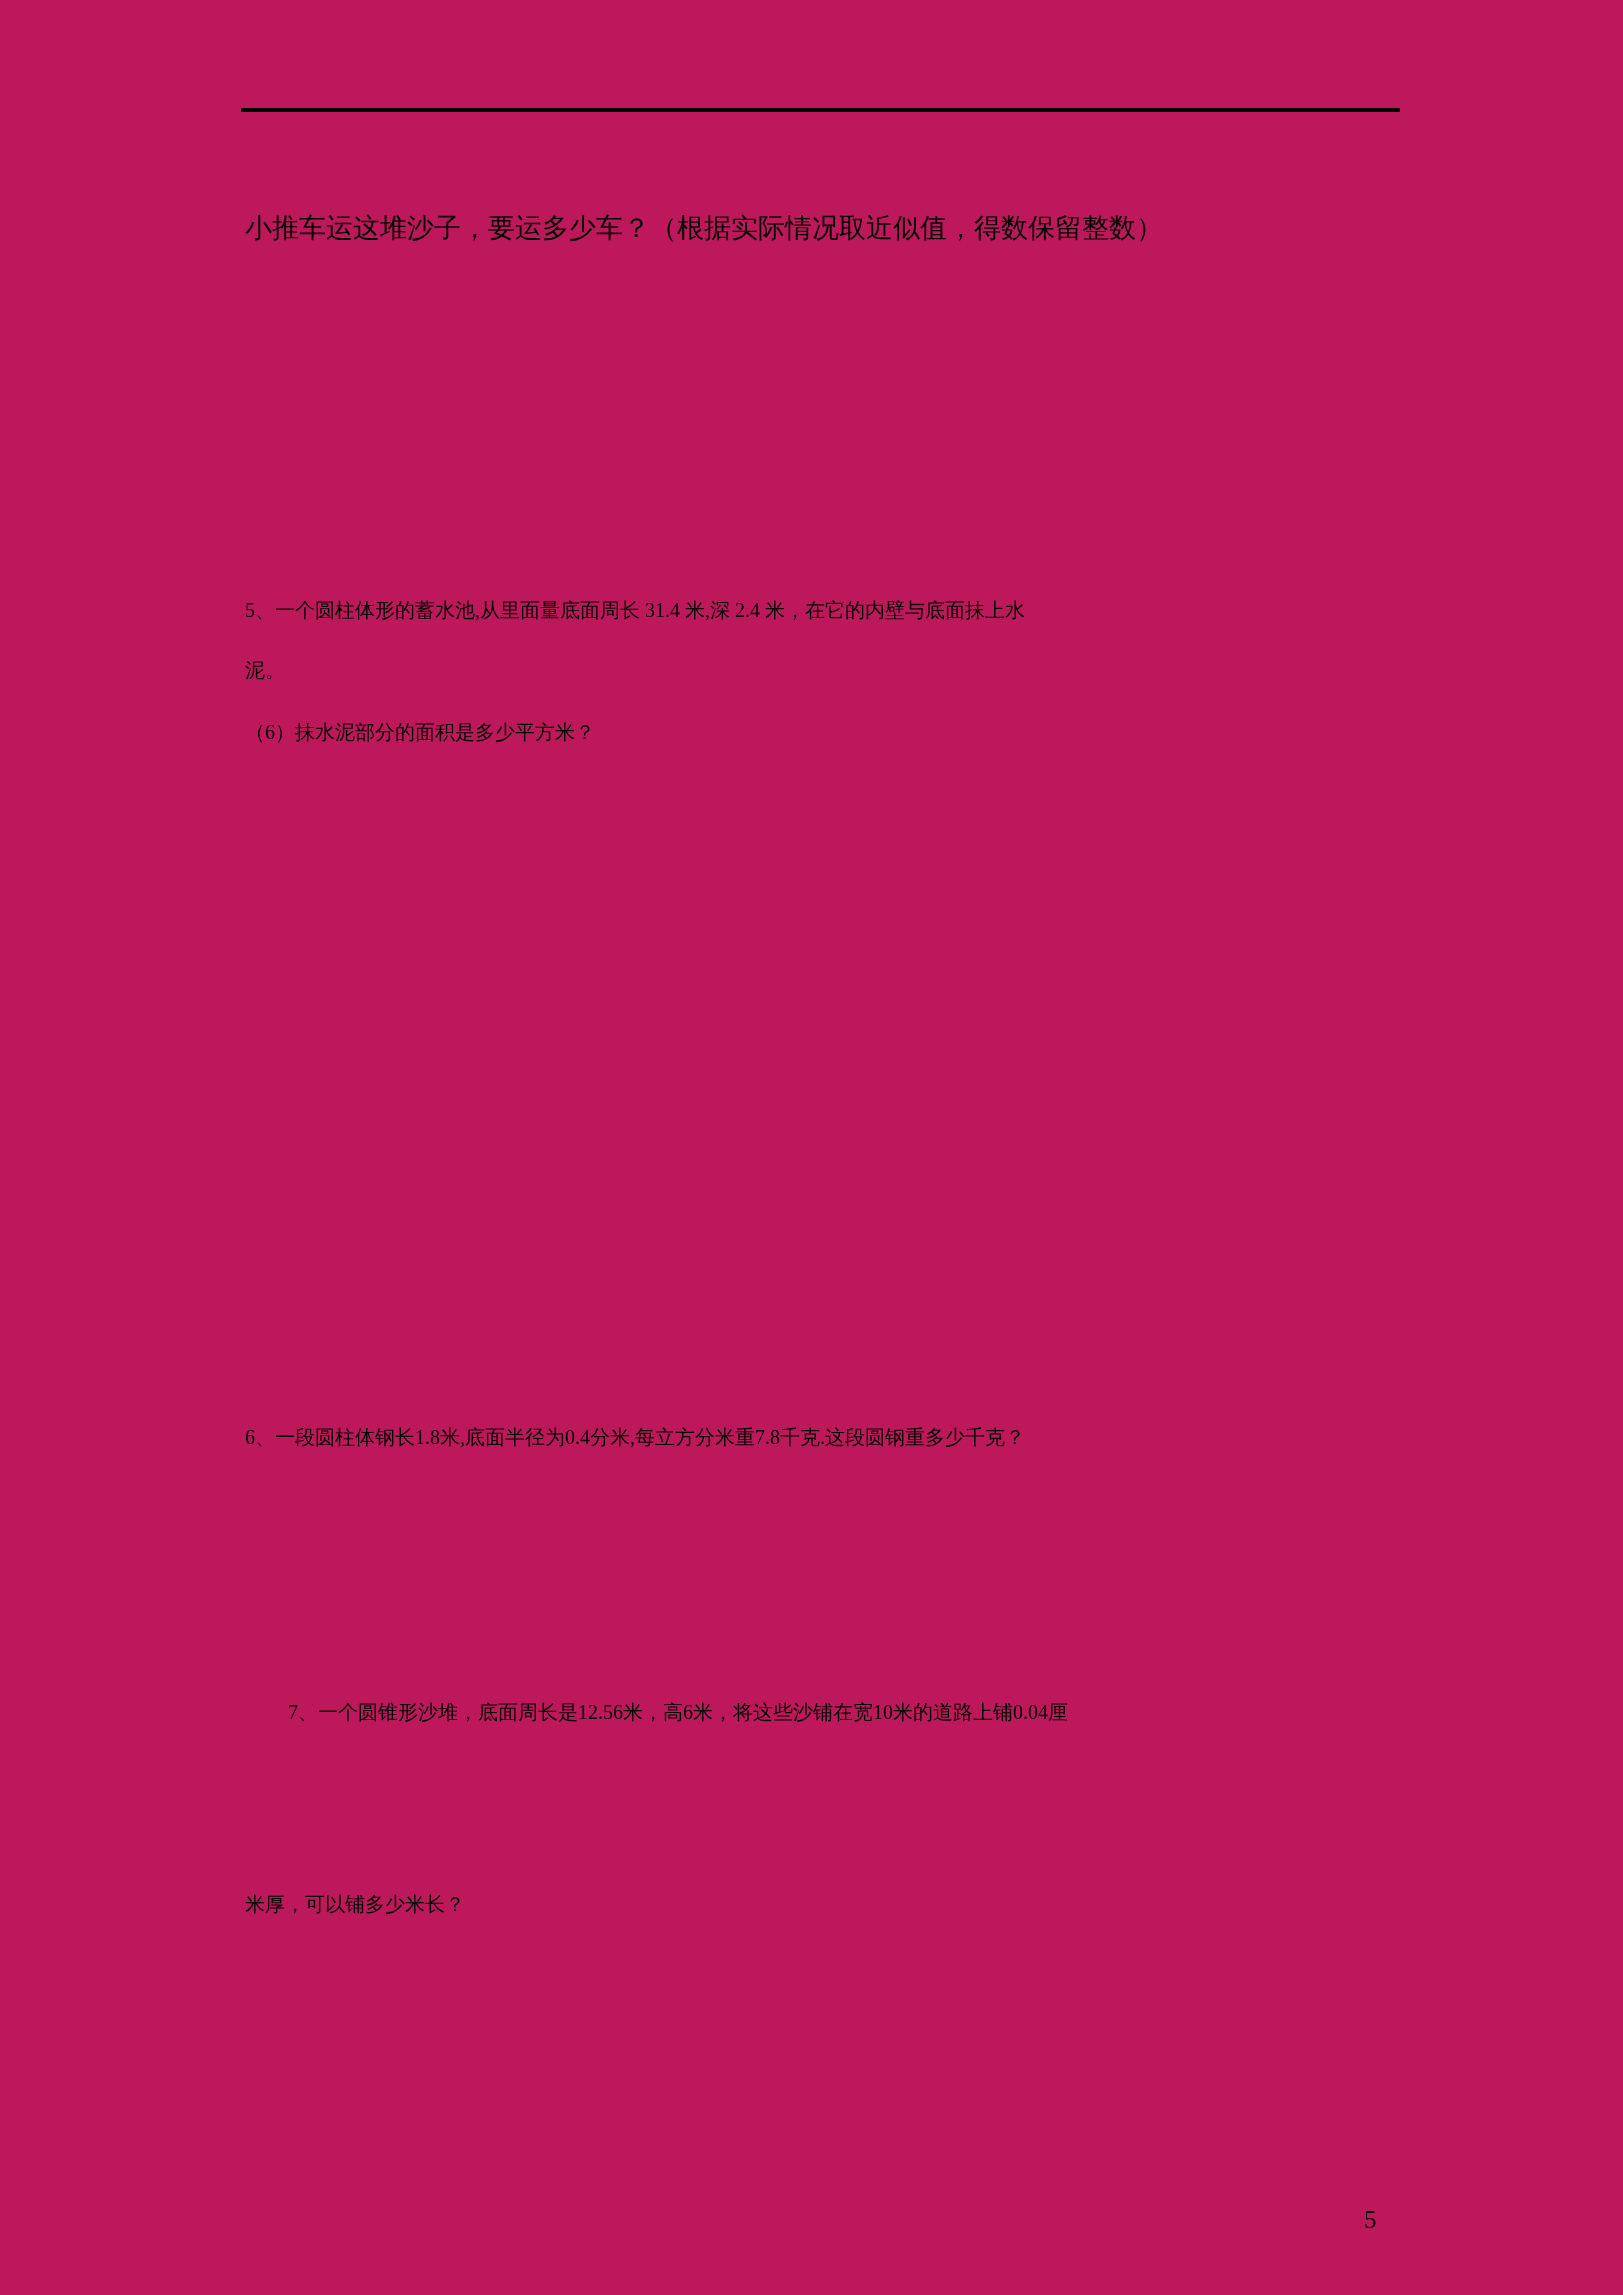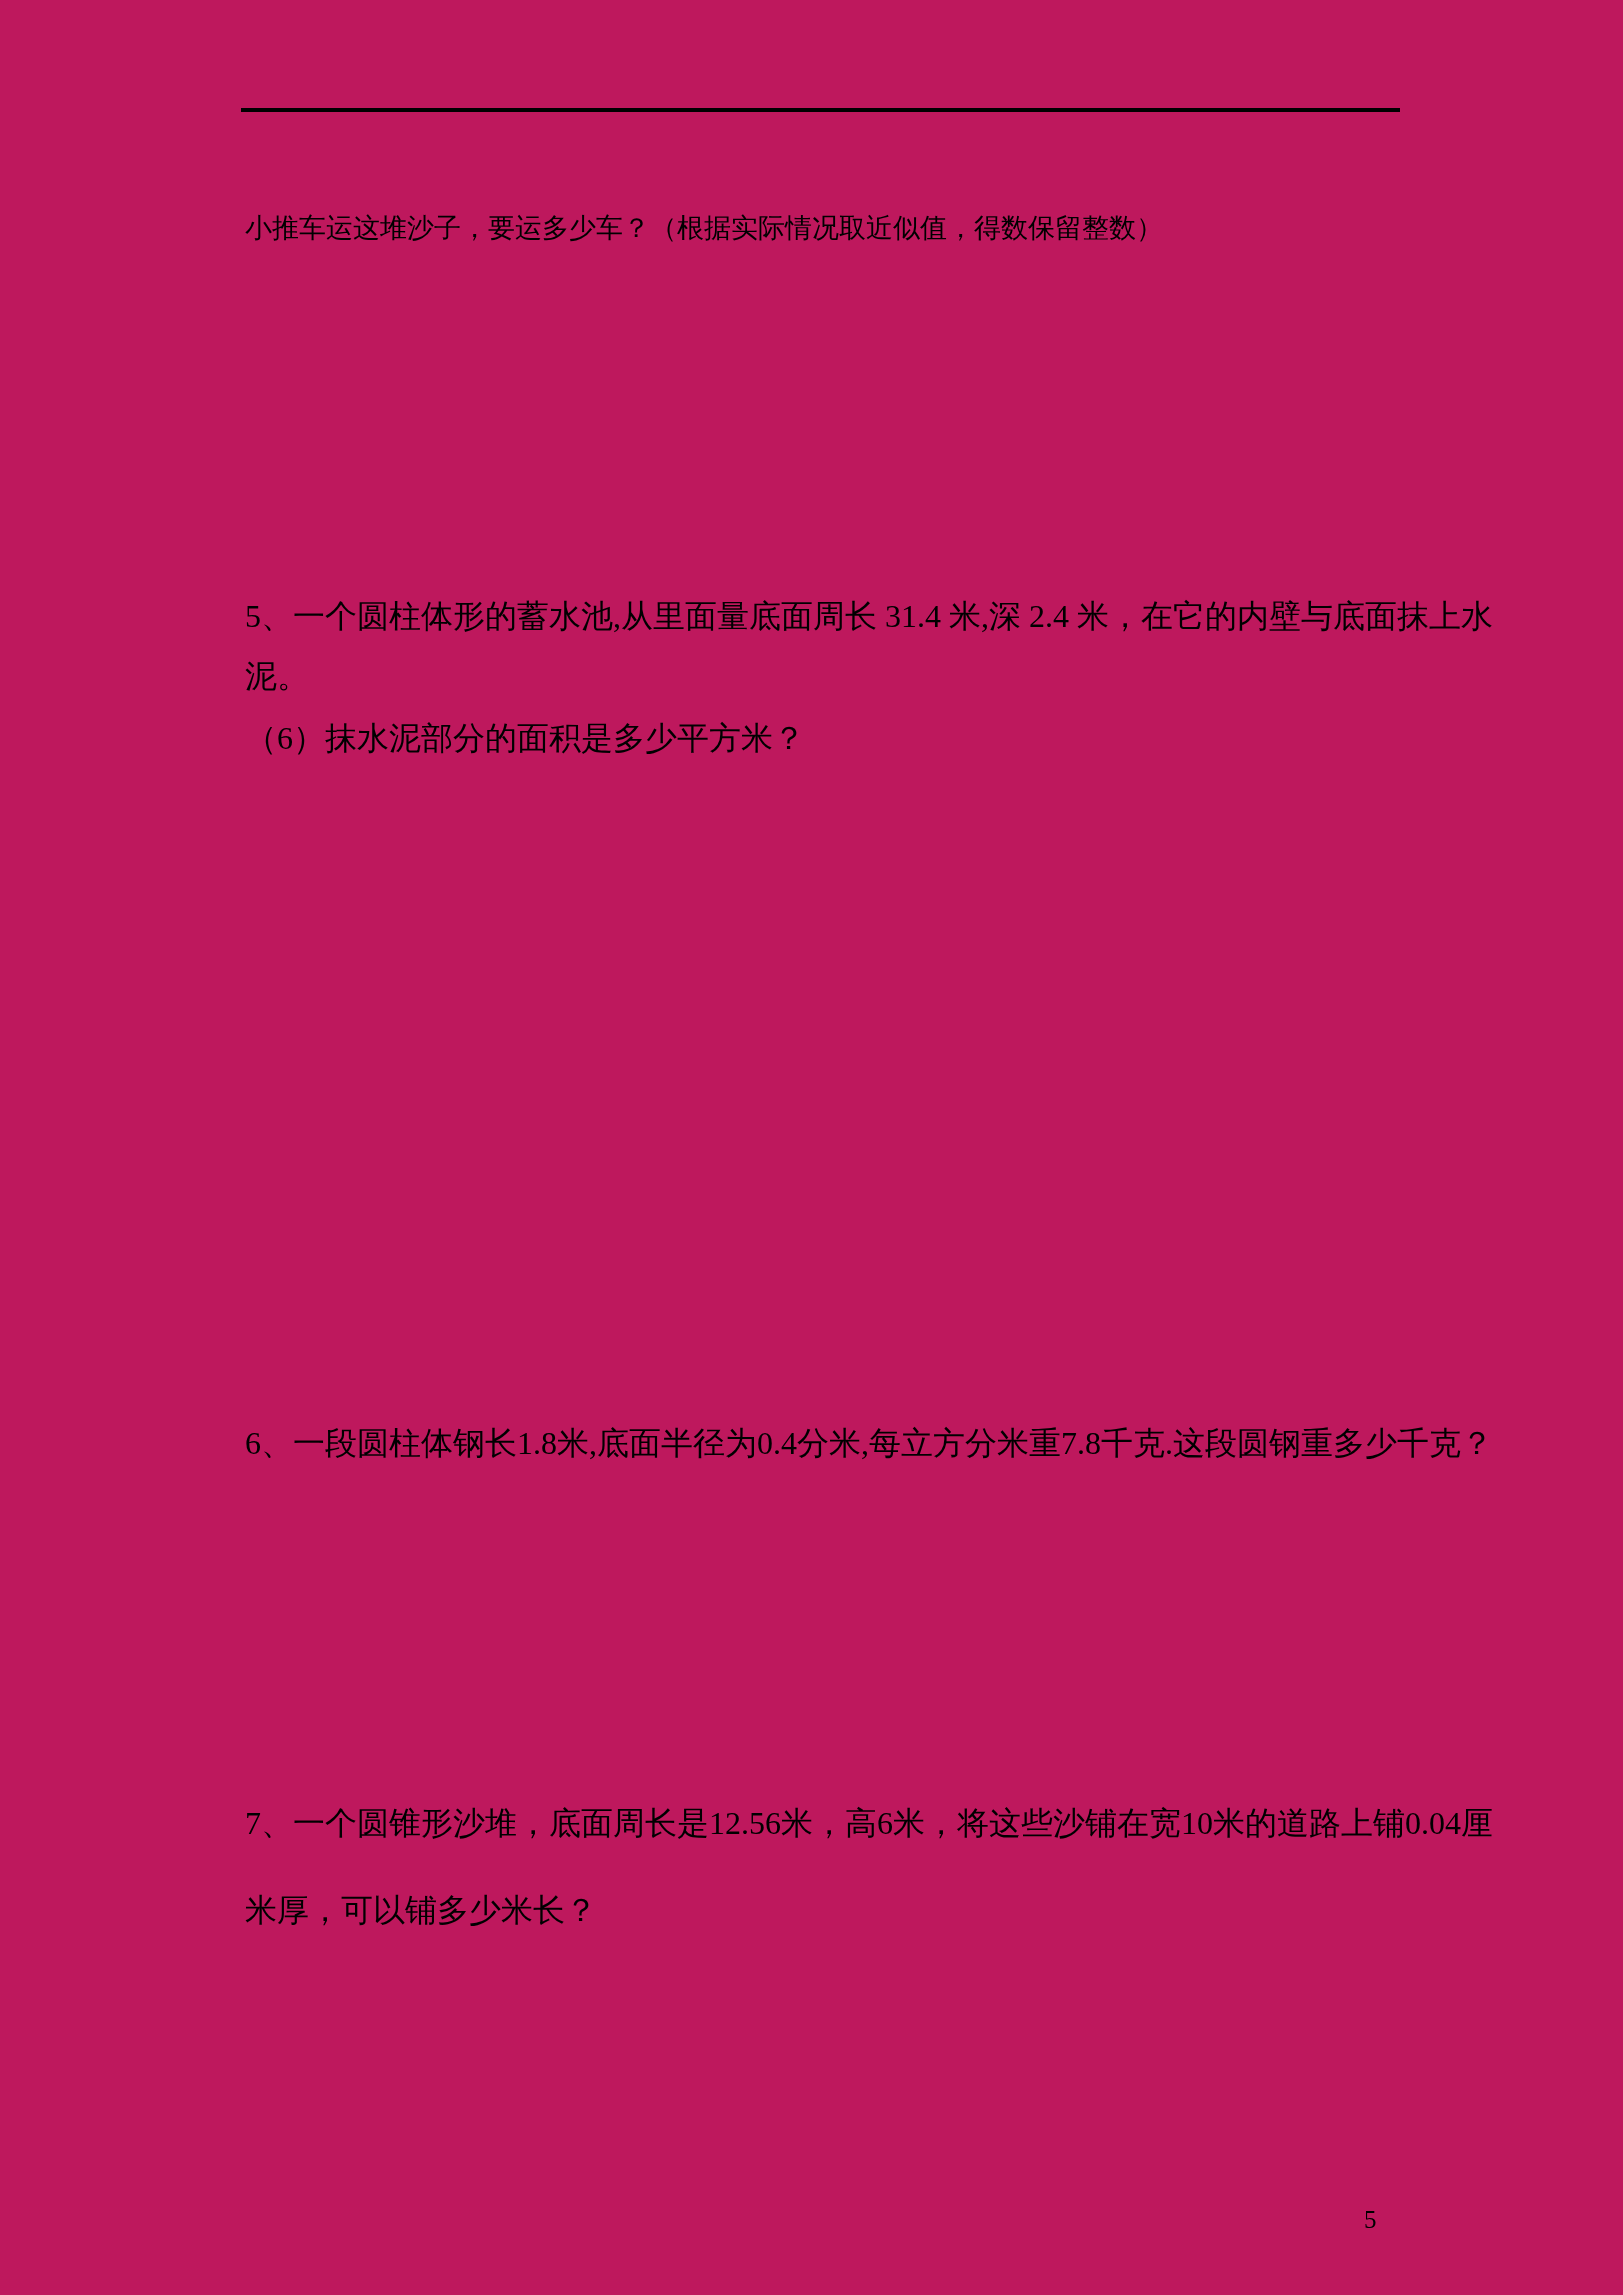--- a/index.html
+++ b/index.html
@@ -20,33 +20,33 @@
     position: absolute;
     left: 241px;
     top: 108px;
     width: 1159px;
     height: 3.9px;
     background: #000000;
   }
   .tline {
     position: absolute;
     left: 245px;
-    font-size: 32px;
+    font-size: 20px;
     line-height: 1;
     white-space: nowrap;
     letter-spacing: 0px;
     color: #000000;
   }
   .intro      { top: 215px;  font-size: 27px; }
   .p5l1       { top: 600px; }
   .p5l2       { top: 660px; }
   .p5p1       { top: 722px; }
   .p5p2       { top: 1044px; }
   .p6         { top: 1427px; }
-  .p7l1       { top: 1807px; }
+  .p7l1       { top: 1702px; margin-left: 43px; }
   .p7l2       { top: 1875px; margin-top: 19px; }
   .pagenum {
     position: absolute;
     left: 1364px;
     top: 2207px;
     font-size: 25px;
     line-height: 1;
     color: #000000;
     font-family: "Liberation Serif", "DejaVu Serif", serif;
   }

